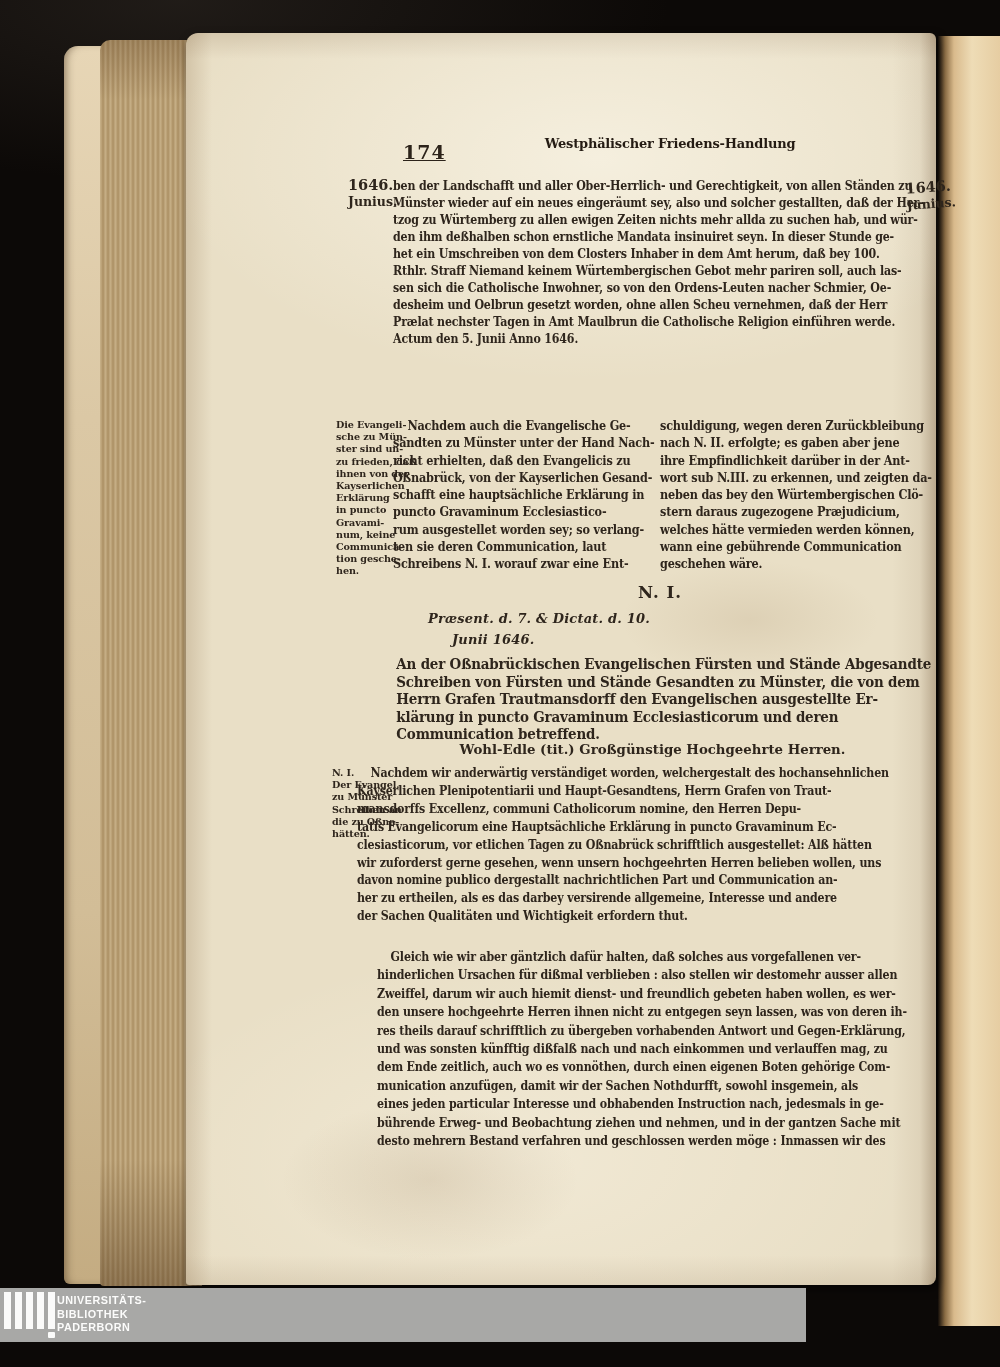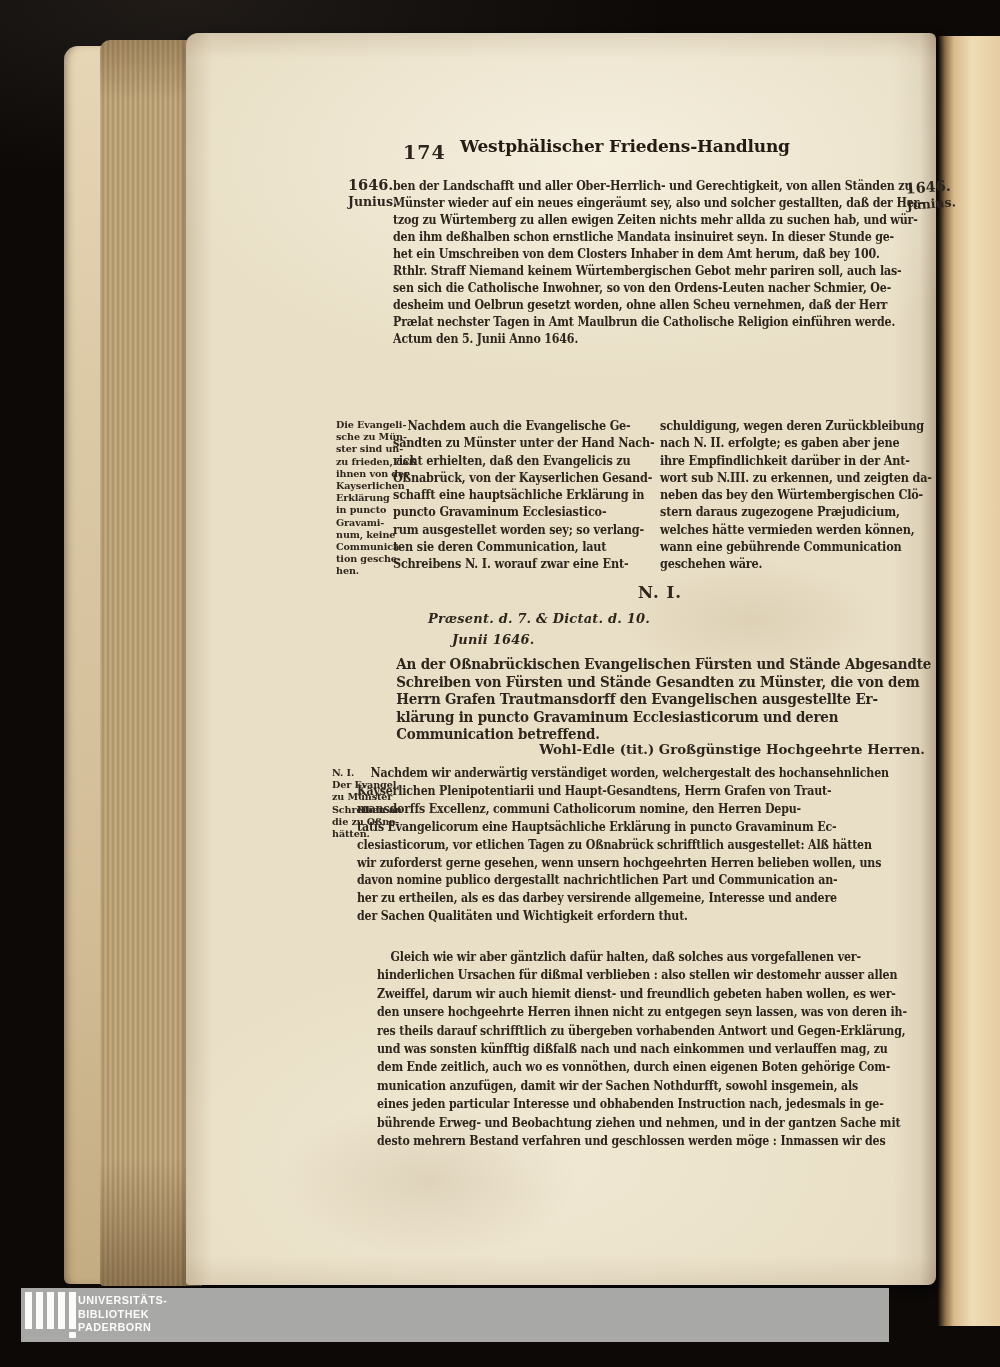--- a/index.html
+++ b/index.html
@@ -31,22 +31,22 @@
       linear-gradient(to top, rgba(110,80,50,0.12), transparent 30px),
       #e9dfc6;
     box-shadow:2px 4px 10px rgba(0,0,0,0.6);}
   .smudge{border-radius:50%;pointer-events:none;}
   .sm1{left:620px;top:560px;width:260px;height:120px;background:radial-gradient(ellipse at center, rgba(150,120,80,0.14), transparent 70%);}
   .sm2{left:280px;top:1100px;width:300px;height:160px;background:radial-gradient(ellipse at center, rgba(140,110,75,0.16), transparent 70%);}
   
   .ink{color:#2c231a;}
   .tl{white-space:nowrap;transform-origin:0 50%;}
   .center .tl{transform-origin:50% 50%;}
-  .pageno{left:403px;top:141px;font-size:19px;font-weight:700;letter-spacing:1px;}
-  .runtitle{left:460px;top:136px;width:420px;font-size:17px;font-weight:700;letter-spacing:-0.2px;color:#241b13;}
+  .pageno{left:403px;top:141px;font-size:19px;font-weight:700;letter-spacing:1px;text-decoration:underline;}
+  .runtitle{left:460px;top:136px;width:420px;text-align:center;font-size:13px;font-weight:700;letter-spacing:-0.2px;color:#241b13;}
   .mdate{font-weight:700;line-height:17px;}
   .mdate .tl{font-size:14.5px;}
   .mdate .tl + .tl{font-size:12.5px;}
   .mdl{left:348px;top:176px;}
   .mdr{left:906px;top:178px;transform:rotate(-4deg);}
   .body-text .tl{font-size:13px;font-weight:700;letter-spacing:-0.2px;line-height:17px;transform:scaleX(0.85);}
   .p1{left:393px;top:177px;width:516px;}
   .sec-head{left:450px;top:368px;width:420px;text-align:center;font-size:27px;font-weight:700;color:#241b13;}
   .mnote .tl{font-size:9.6px;font-weight:700;line-height:12.2px;letter-spacing:-0.1px;}
   .mn1{left:336px;top:419px;width:58px;}
@@ -54,29 +54,29 @@
   .col .tl{font-size:12.5px;font-weight:700;letter-spacing:-0.2px;line-height:17.3px;transform:scaleX(0.9);}
   .colL{left:393px;top:417px;width:258px;}
   .colR{left:660px;top:417px;width:250px;}
   .p-indent .tl:first-child{text-indent:16px;}
   .n1{left:450px;top:583px;width:420px;text-align:center;font-size:16.5px;font-weight:700;letter-spacing:1px;}
   .praes{font-style:italic;font-weight:700;font-size:13px;letter-spacing:0.2px;}
   .pr1{left:428px;top:611px;}
   .pr2{left:452px;top:632px;text-align:right;}
   .lhead{left:380px;top:656px;width:545px;}
   .lhead .tl{font-size:14.3px;font-weight:700;line-height:17.6px;letter-spacing:-0.2px;transform:scaleX(0.94);}
-  .salut{left:380px;top:742px;width:545px;text-align:right;font-size:13.3px;font-weight:700;}
+  .salut{left:380px;top:742px;width:545px;text-align:center;font-size:13.3px;font-weight:700;}
   .pbody .tl{font-size:13px;font-weight:700;letter-spacing:-0.2px;transform:scaleX(0.85);}
   .pA{left:357px;top:764px;width:532px;}
   .pA .tl{line-height:17.9px;}
   .pB{left:377px;top:948px;width:532px;}
   .pB .tl{line-height:18.4px;}
   .catch{left:377px;top:1108px;width:520px;text-align:right;font-size:13px;font-weight:700;}
   
-  .banner{left:0;top:1288px;width:868px;height:54px;background:#a8a8a6;margin-left:21px;}
+  .banner{left:0;top:1288px;width:806px;height:54px;background:#a8a8a6;}
   .bar{position:absolute;top:4px;width:7px;height:37px;background:#fbfbfa;}
   .bardot{position:absolute;top:44px;width:7px;height:6px;background:#fbfbfa;border-radius:1px;}
   .bannertext{position:absolute;left:57px;top:6px;font-family:"Liberation Sans", sans-serif;
     font-weight:700;font-size:10.8px;line-height:13.6px;letter-spacing:0.5px;color:#fcfcfb;}
 </style>
 </head>
 <body>
 
 <div class="scene">
 

